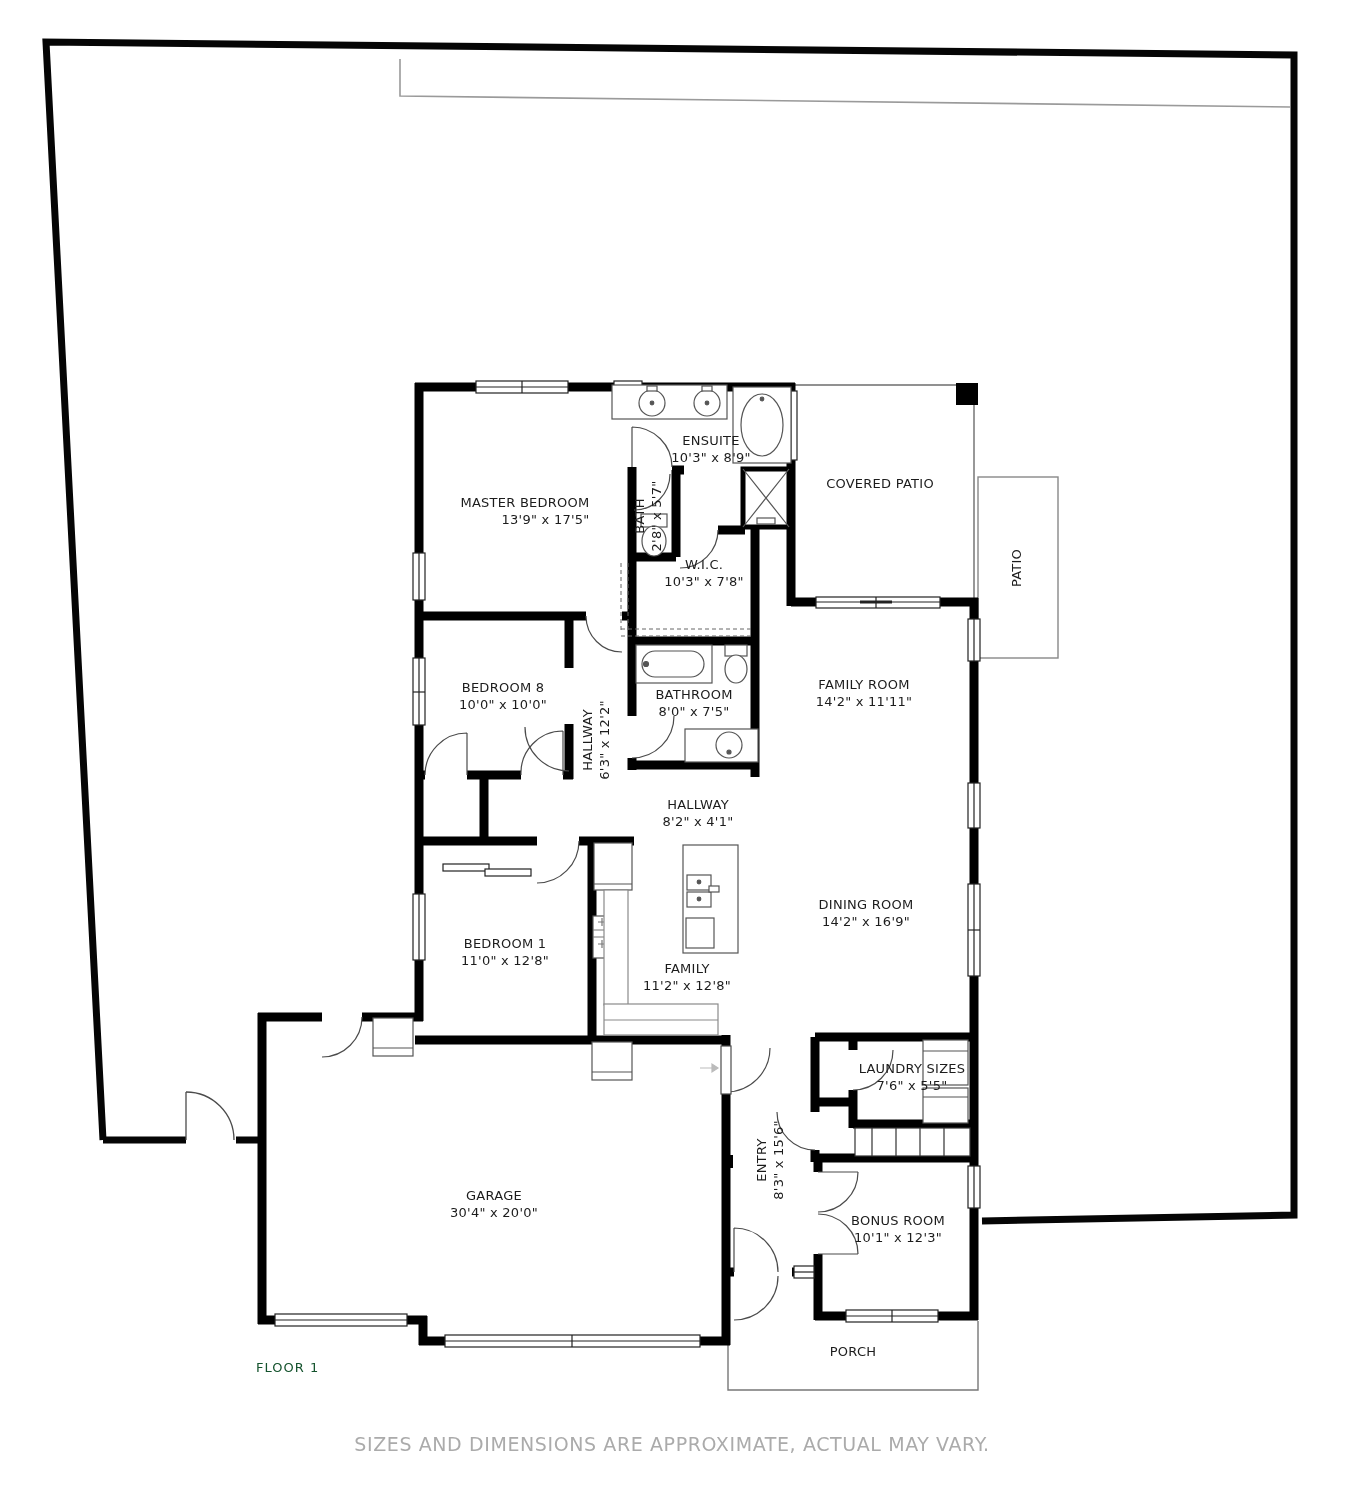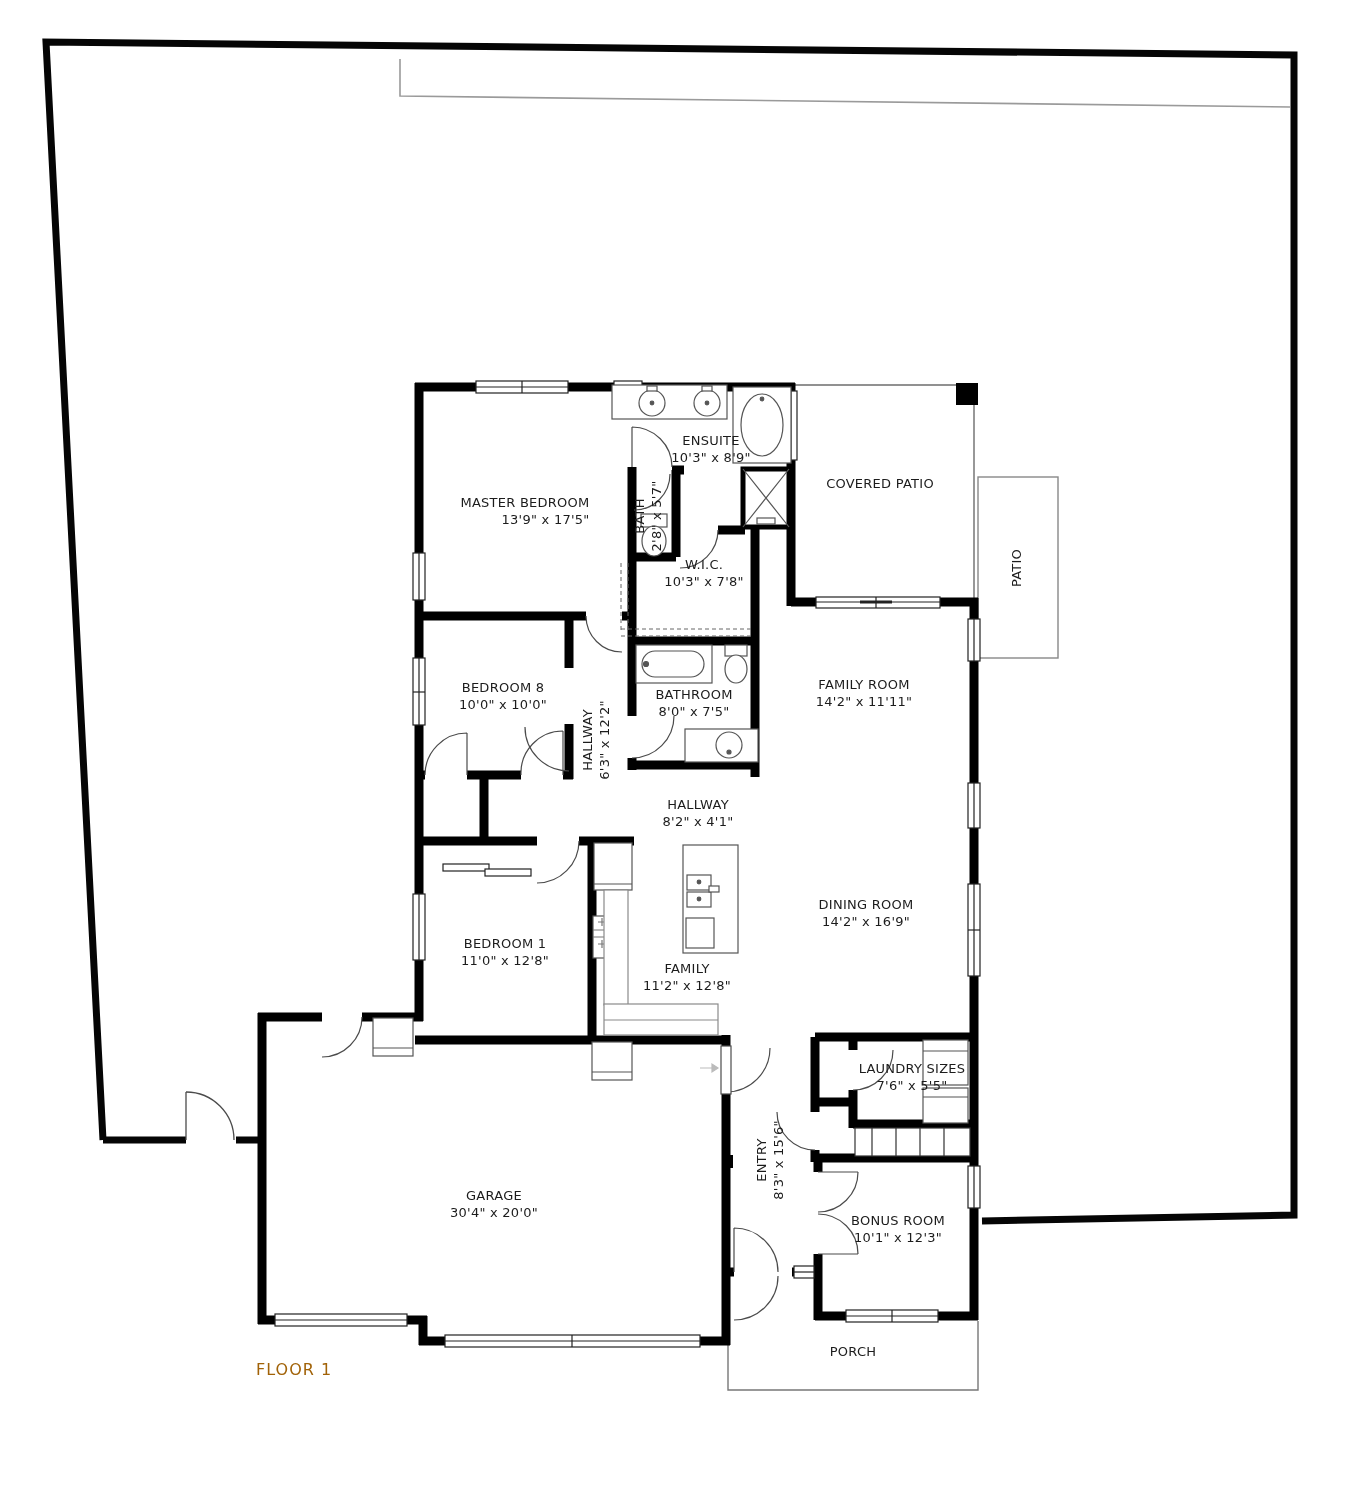--- a/index.html
+++ b/index.html
@@ -4,22 +4,22 @@
 <style>
   html,body{margin:0;padding:0;background:#ffffff;}
   #canvas{position:relative;width:1355px;height:1500px;background:#fff;overflow:hidden;
           font-family:"DejaVu Sans","Liberation Sans",sans-serif;}
   #plan-svg{position:absolute;left:0;top:0;}
   .room-label{position:absolute;transform:translate(-50%,-50%);text-align:center;
               font-size:13px;line-height:17px;color:var(--text,#1c1c1c);
               letter-spacing:.25px;white-space:nowrap;}
   .room-label.rot{transform:translate(-50%,-50%) rotate(-90deg);}
   .room-name,.room-dims{display:block;}
-  #floor-label{position:absolute;left:256px;top:1360px;font-size:16px;letter-spacing:1px;
-               color:#a16207;white-space:nowrap;}
+  #floor-label{position:absolute;left:256px;top:1360px;font-size:13px;letter-spacing:1px;
+               color:#14532d;white-space:nowrap;}
   #disclaimer{position:absolute;left:672px;top:1433px;transform:translateX(-50%);
               font-size:19px;letter-spacing:.6px;color:var(--disclaimer_text,#ababab);white-space:nowrap;}
 </style>
 </head>
 <body>
 
 <div id="canvas">
 
 <svg id="plan-svg" width="1355" height="1500" viewBox="0 0 1355 1500" xmlns="http://www.w3.org/2000/svg">
 
@@ -348,13 +348,14 @@
       <div class="room-label" style="left: 898px; top: 1229px;">
         <span class="room-name">BONUS ROOM</span>
         <span class="room-dims">10'1" x 12'3"</span>
       </div>
       <div class="room-label" style="left: 853px; top: 1351px;">
         <span class="room-name">PORCH</span>
       </div>
     </div>
 
   <div id="floor-label">FLOOR 1</div>
+  <div id="disclaimer">SIZES AND DIMENSIONS ARE APPROXIMATE, ACTUAL MAY VARY.</div>
 </div>
 
 </body></html>

